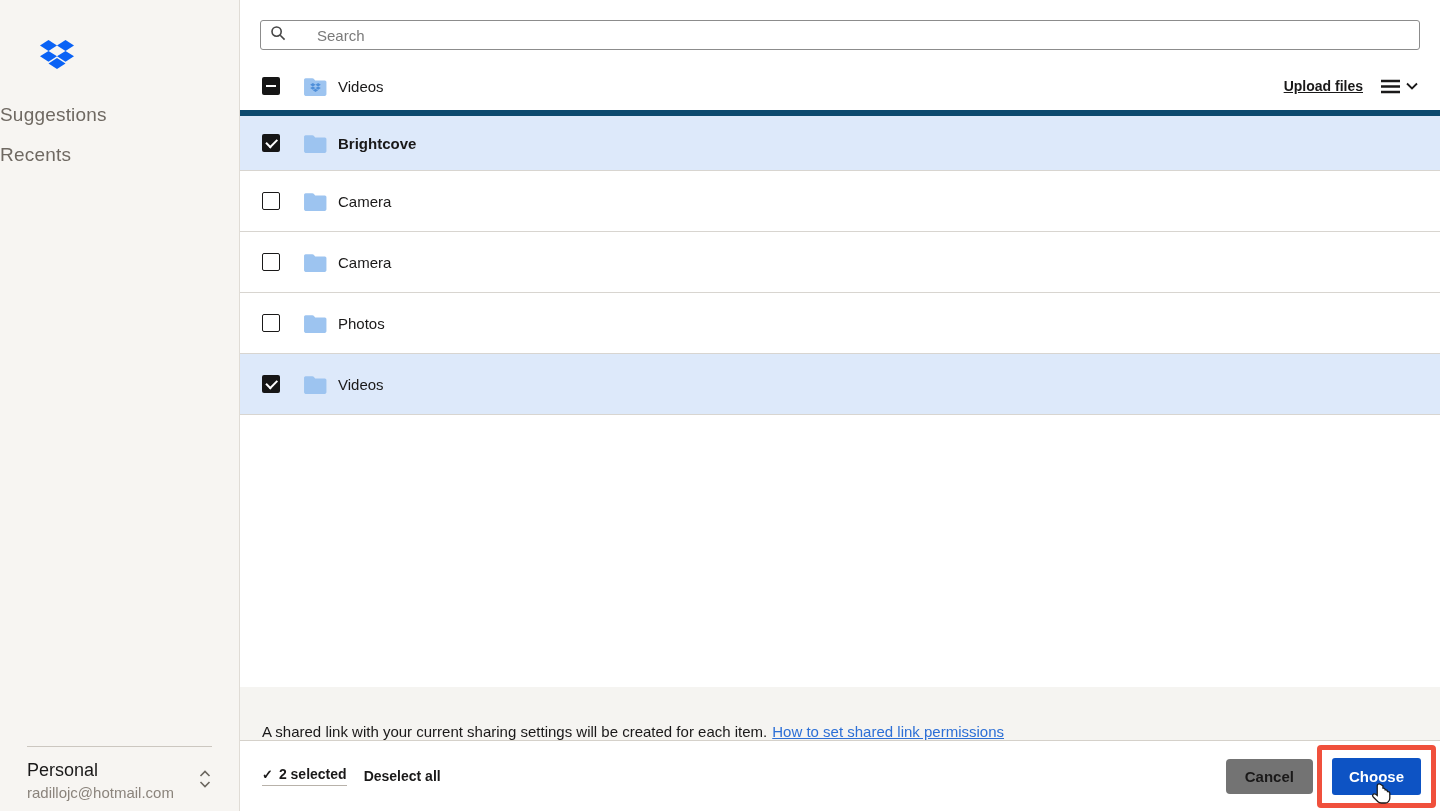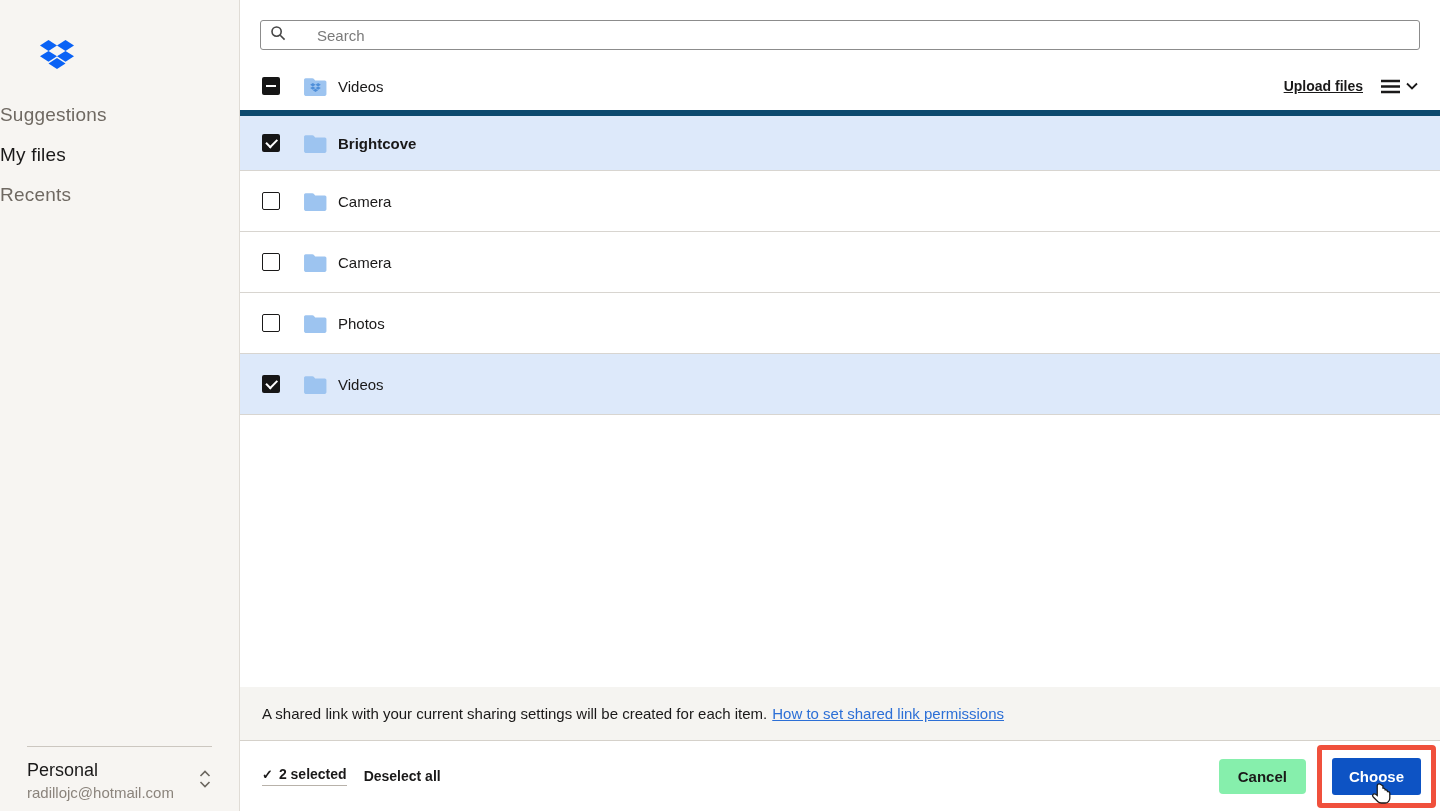--- a/index.html
+++ b/index.html
@@ -48,32 +48,32 @@
   .cb.checked::after { content:""; width:9px; height:4.5px; border-left:2.3px solid #fff;
                        border-bottom:2.3px solid #fff; transform:rotate(-45deg) translate(1px,-1px); }
 
   .folder-icon { width:25px; height:21px; margin-left:23px; flex:none; position:relative; }
   .folder-icon svg { display:block; }
   .folder-glyph { position:absolute; left:7px; top:7px; }
 
   .grow { flex:1; background:#fff; }
 
   .info-bar { height:54px; flex:none; background:#f5f4f1; border-bottom:1px solid #d5d1ca;
-              display:flex; align-items:center; padding:0 22px; font-size:15px; color:#1a1919; }
+              display:flex; align-items:flex-end; padding:0 22px; font-size:15px; color:#1a1919; }
   .info-link { color:#2c6fd6; text-decoration:underline; cursor:pointer; margin-left:5px; }
 
   .footer { height:70px; flex:none; display:flex; align-items:center; padding:0 4px 0 22px; background:#fff; }
   .sel-count { font-size:14px; font-weight:bold; color:#1a1919; border-bottom:1px solid #b8b2aa;
                padding-bottom:3px; display:inline-flex; align-items:center; }
   .sel-count .tick { margin-right:6px; font-size:13px; }
   .deselect { font-size:14px; font-weight:bold; color:#1a1919; margin-left:17px; cursor:pointer; }
   .actions { margin-left:auto; display:flex; align-items:center; }
   .btn { font-family:"Liberation Sans",sans-serif; font-size:15px; font-weight:bold; border:none;
          border-radius:4px; height:35px; cursor:pointer; }
-  .btn-cancel { background:#86efac; color:#1a1919; padding:0 19px; margin-right:11px; }
+  .btn-cancel { background:#737373; color:#1a1919; padding:0 19px; margin-right:4px; }
   .btn-choose { background:#0d53c4; color:#fff; padding:0 17px; height:37px; border-radius:3px; }
   .red-box { border:5px solid #f0503c; border-radius:4px; padding:8px 10px; position:relative; background:#fff; }
   .cursor-icon { position:absolute; left:50%; margin-left:-6px; top:32px; width:22px; height:24px; pointer-events:none; }
 </style>
 </head>
 <body>
 
 <div class="app">
 
   <aside class="sidebar">
@@ -83,21 +83,20 @@
           <path d="M58.86 0L0 37.5 58.86 75 117.73 37.5z"></path>
           <path d="M176.59 0L117.73 37.5 176.59 75 235.45 37.5z"></path>
           <path d="M0 112.5L58.86 150 117.73 112.5 58.86 75z"></path>
           <path d="M176.59 75L117.73 112.5 176.59 150 235.45 112.5z"></path>
           <path d="M58.86 162.5L117.73 200 176.59 162.5 117.73 125z"></path>
         </g>
       </svg>
     </div>
     <nav class="nav">
       <div class="nav-item">Suggestions</div>
-      <div class="nav-item active">My files</div>
       <div class="nav-item">Recents</div>
     </nav>
     <div class="account">
       <div>
         <div class="account-name">Personal</div>
         <div class="account-email">radillojc@hotmail.com</div>
       </div>
       <span>
         <svg width="14" height="20" viewBox="0 0 14 20" fill="none" stroke="#6b665f" stroke-width="1.6">
           <path d="M2.5 7 L7 2.5 L11.5 7"></path>

